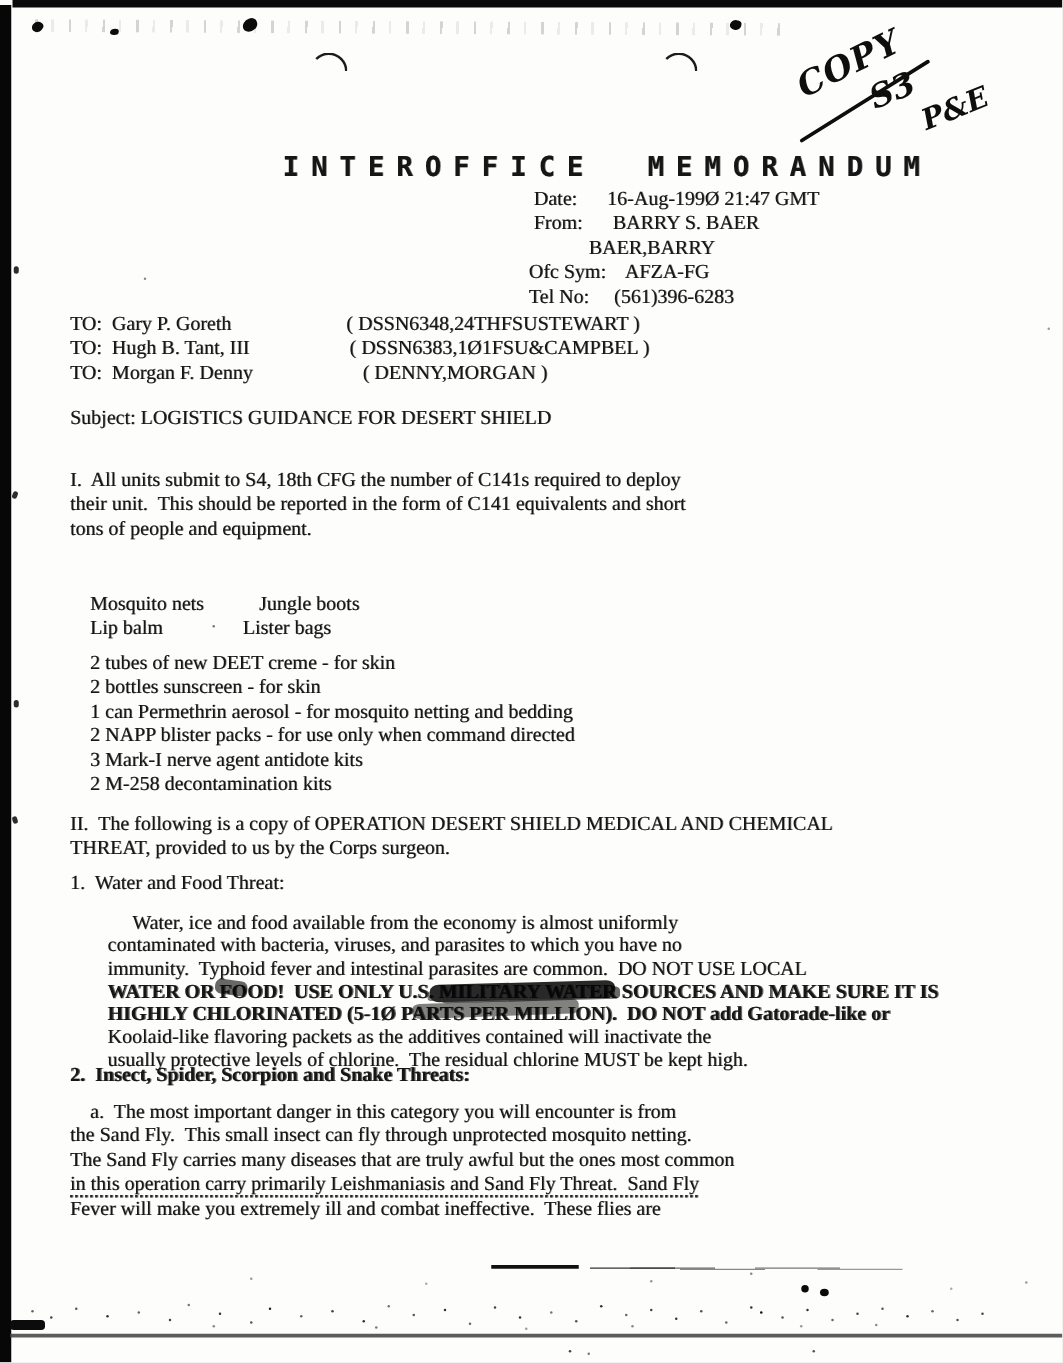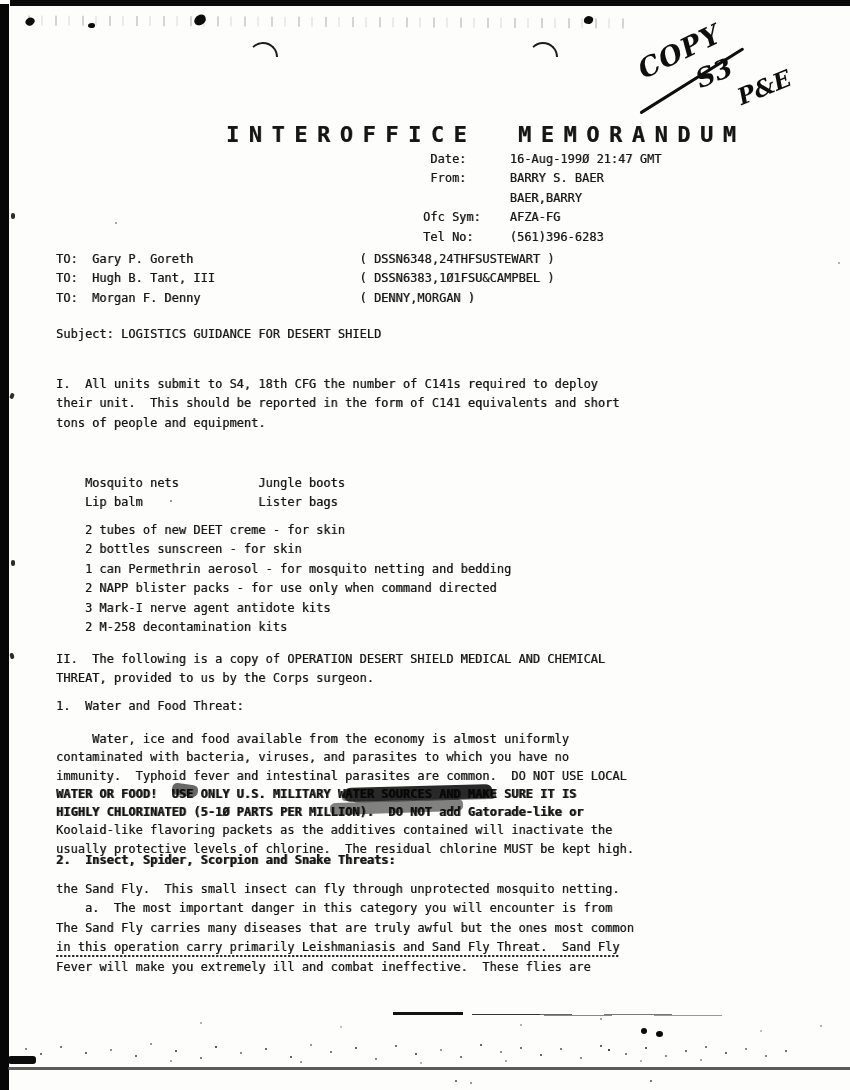--- a/index.html
+++ b/index.html
@@ -2,36 +2,37 @@
 <html><head>
 <meta charset="utf-8">
 <style>
   html,body{margin:0;padding:0;background:#e8e8e6;}
   .page{
     position:relative;width:850px;height:1090px;background:#fdfdfb;
     font-family:"DejaVu Sans Mono","Liberation Mono",monospace;
     color:#161616;overflow:hidden;
   }
   .ln{
-    white-space:pre;font-size:12px;line-height:19.4px;
+    white-space:pre;font-size:16px;line-height:19.4px;
     text-shadow:0.6px 0 0 rgba(20,20,20,.55);
+    font-family:Liberation Serif, serif;
   }
   .b{font-weight:bold;text-shadow:1px 0 0 rgba(0,0,0,.6);}
   .u{text-decoration:underline dotted rgba(20,20,20,.8);text-decoration-thickness:2px;text-underline-offset:4px;}
   .blk{position:absolute;left:56px;}
   #meta{left:423px;top:150px;}
   #to{top:250px;}
   #subject{top:325px;}
   #para1{top:375px;}
   #please{top:438px;}
   #supply1{top:474px;}
   #supply2{top:521px;}
   #para2{top:650px;}
   #h1{top:697px;}
-  #water{top:730px;}
+  #water{top:730px;margin-left:30px;}
   #water .ln{line-height:18.3px;}
   #h2{top:851px;}
   #sandfly{top:880px;}
   .title{
     position:absolute;left:226px;top:122px;font-size:22px;font-weight:bold;
     letter-spacing:9.5px;word-spacing:19px;white-space:pre;
     text-shadow:0.6px 0 0 rgba(20,20,20,.6);
   }
   
   .left-strip{position:absolute;left:0;top:4px;width:9px;height:1086px;background:#070707;}
@@ -161,22 +162,22 @@
       <div class="ln">immunity.  Typhoid fever and intestinal parasites are common.  DO NOT USE LOCAL</div>
       <div class="ln b">WATER OR FOOD!  USE ONLY U.S. MILITARY WATER SOURCES AND MAKE SURE IT IS</div>
       <div class="ln b">HIGHLY CHLORINATED (5-1Ø PARTS PER MILLION).  DO NOT add Gatorade-like or</div>
       <div class="ln">Koolaid-like flavoring packets as the additives contained will inactivate the</div>
       <div class="ln">usually protective levels of chlorine.  The residual chlorine MUST be kept high.</div>
     </div>
   <div class="blk" id="h2">
       <div class="ln b">2.  Insect, Spider, Scorpion and Snake Threats:</div>
     </div>
   <div class="blk" id="sandfly">
+      <div class="ln">    a.  The most important danger in this category you will encounter is from</div>
       <div class="ln">the Sand Fly.  This small insect can fly through unprotected mosquito netting.</div>
-      <div class="ln">    a.  The most important danger in this category you will encounter is from</div>
       <div class="ln">The Sand Fly carries many diseases that are truly awful but the ones most common</div>
       <div class="ln u">in this operation carry primarily Leishmaniasis and Sand Fly Threat.  Sand Fly</div>
       <div class="ln">Fever will make you extremely ill and combat ineffective.  These flies are</div>
     </div>
 
   <div class="scrib s1"></div>
   <div class="scrib s2"></div>
   <div class="scrib s3"></div>
 
   <div class="dashline"></div>

